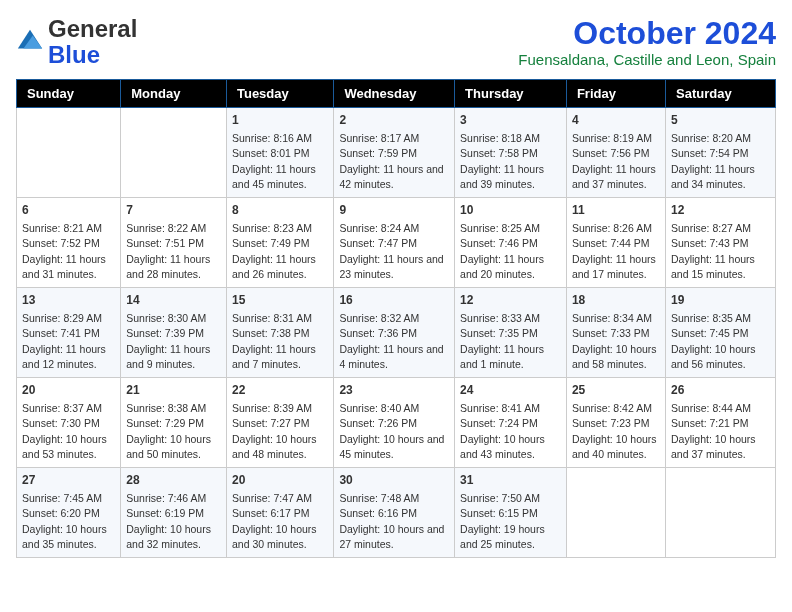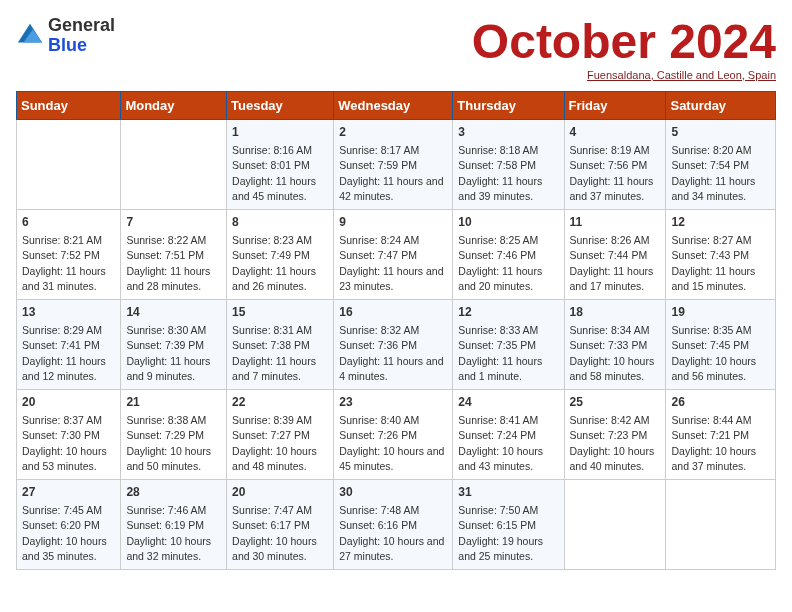--- a/index.html
+++ b/index.html
@@ -15,54 +15,53 @@
       align-items: flex-start;
       justify-content: space-between;
       margin-bottom: 10px;
     }
     .logo {
       display: flex;
       align-items: center;
       gap: 4px;
     }
     .logo-text {
-      font-size: 18px;
+      font-size: 24px;
       font-weight: bold;
       line-height: 1.1;
     }
     .logo-general { color: #333; }
     .logo-blue { color: #1d4ed8; }
     .logo-icon {
       width: 28px;
       height: 28px;
     }
     .title-block {
       text-align: right;
     }
     .month-title {
-      font-size: 48px;
+      font-size: 32px;
       font-weight: bold;
-      color: #b91c1c;
+      color: #1d4ed8;
       line-height: 1.1;
     }
     .location-title {
-      font-size: 11px;
-      color: #7f1d1d;
-      text-decoration: underline;
+      font-size: 15px;
+      color: #15803d;
     }
     table {
       width: 100%;
       border-collapse: collapse;
       font-size: 11px;
     }
     thead tr th {
-      background-color: #c2410c;
+      background-color: #000000;
       color: #fff;
       text-align: left;
-      padding: 6px 4px;
+      padding: 6px 10px;
       font-size: 13px;
       font-weight: bold;
       border: 1px solid #1a5a9a;
     }
     tbody tr td {
       border: 1px solid #ccc;
       vertical-align: top;
       padding: 4px 5px;
       min-height: 70px;
       height: 90px;

